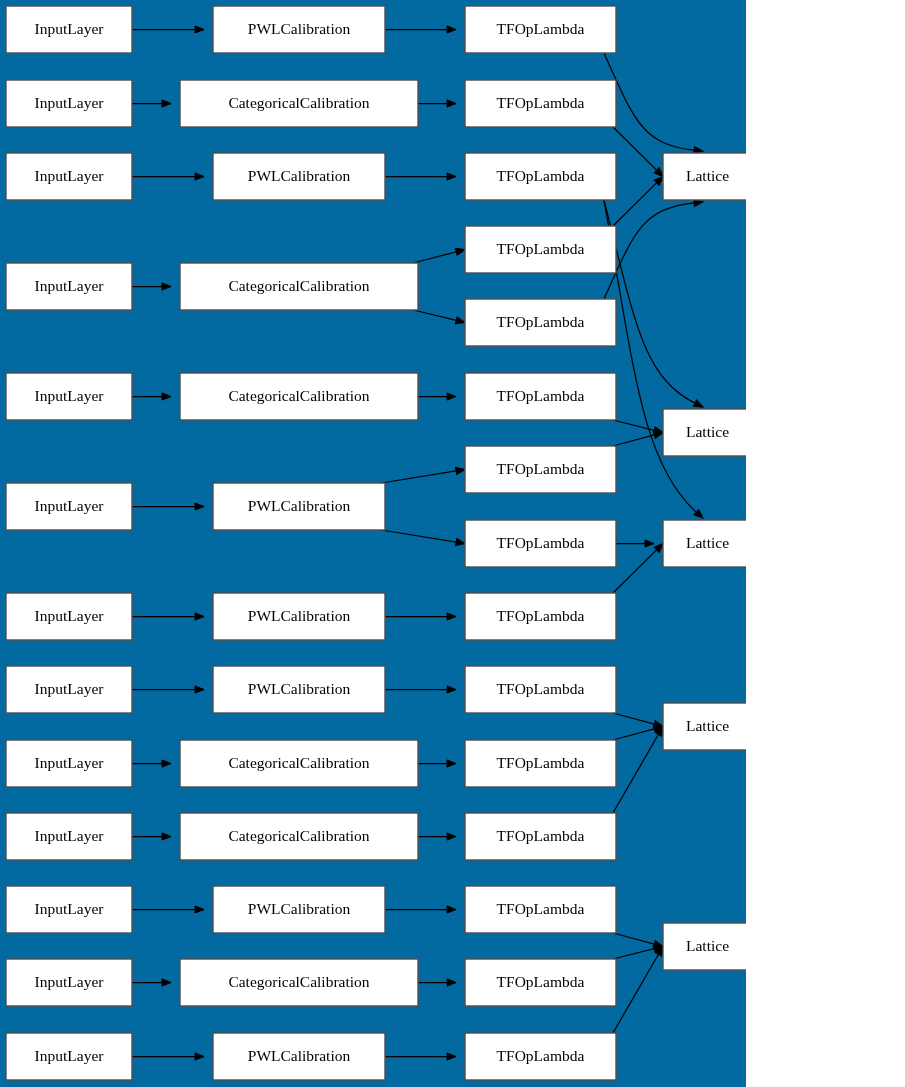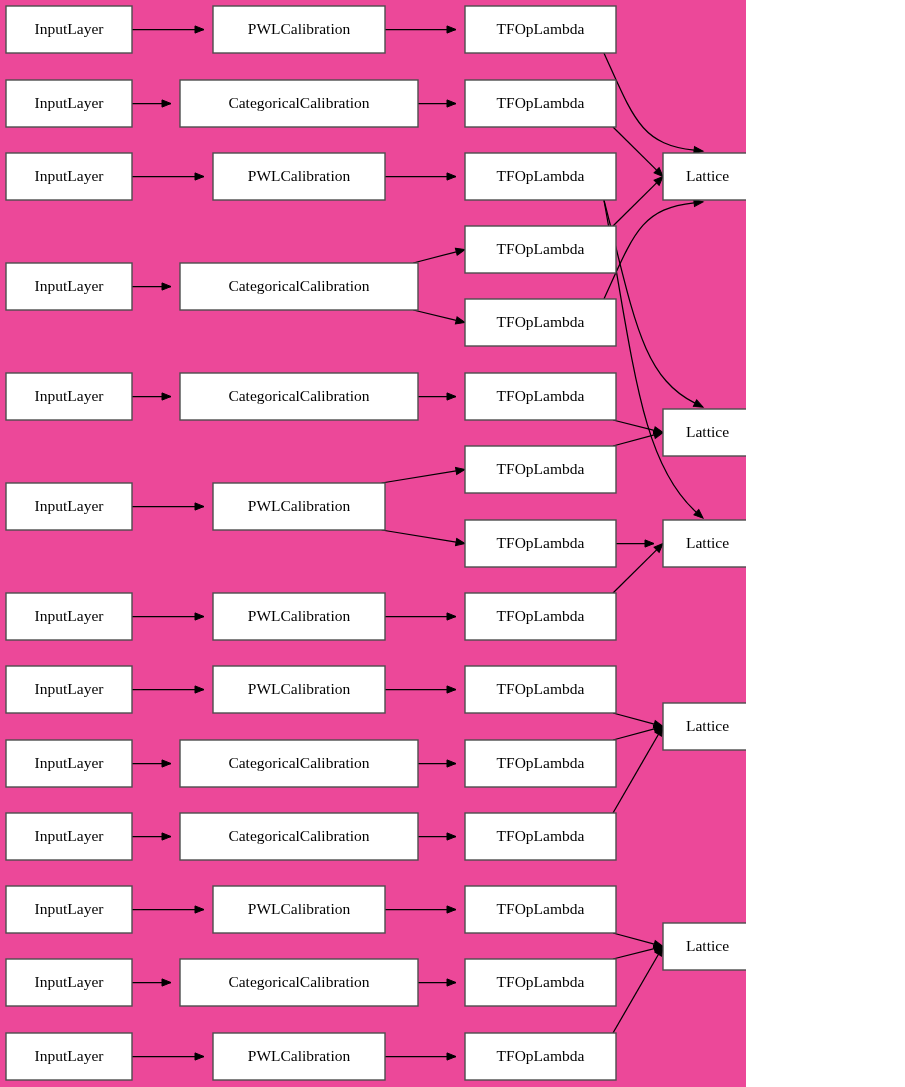--- a/index.html
+++ b/index.html
@@ -1,17 +1,17 @@
 <!DOCTYPE html>
 <html><head>
 <meta charset="utf-8">
 <style>
   html,body{margin:0;padding:0;background:#ffffff;}
   body{font-family:"Liberation Serif", serif;}
-  #canvas{position:relative;width:746px;height:1087px;background:#ec4899;overflow:hidden;}
+  #canvas{position:relative;width:746px;height:1087px;background:#0369a1;overflow:hidden;}
   svg#graph{position:absolute;left:0;top:0;width:905px;height:1087px;}
   .node-rect{fill:#ffffff;stroke:#4d4d4d;stroke-width:1.4;}
   .node-label{font-family:"Liberation Serif", serif;font-size:15.5px;fill:#000000;text-anchor:middle;dominant-baseline:middle;}
   .edge-path{fill:none;stroke:#000000;stroke-width:1.25;}
   .arrow-head{fill:#000000;stroke:#000000;stroke-width:1;}
 </style>
 </head>
 <body>
 
 <div id="canvas">

